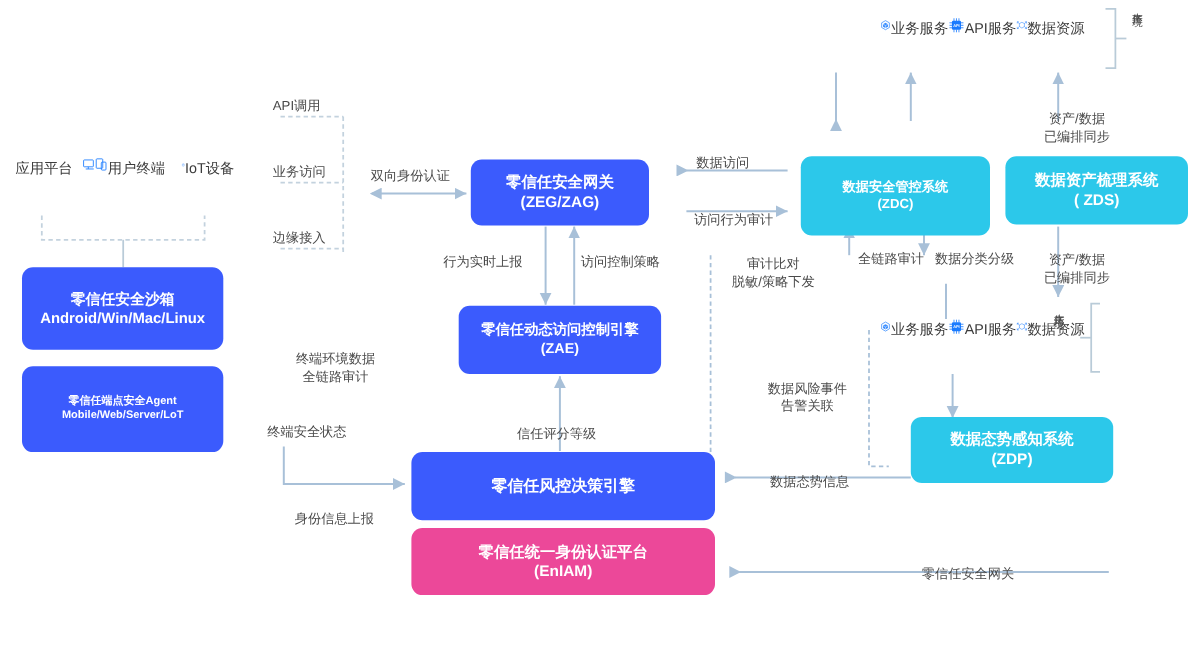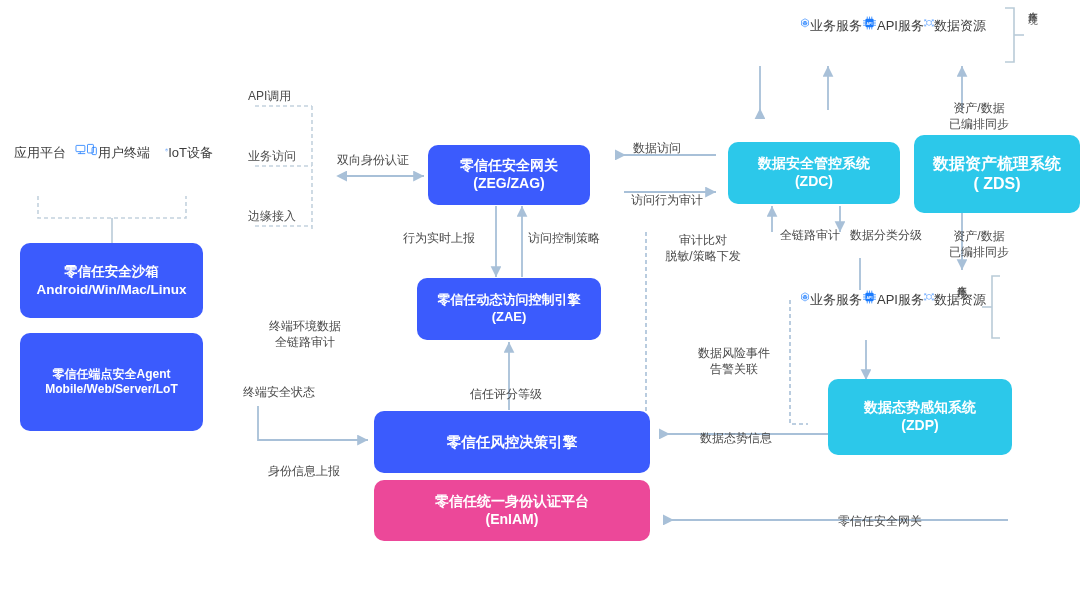--- a/index.html
+++ b/index.html
@@ -181,21 +181,21 @@
       <path d="M3,6 L3,13 M3,6 L10,6 M41,6 L41,13 M41,6 L34,6 M3,33 L3,26 M3,33 L10,33 M41,33 L41,26 M41,33 L34,33" stroke="#1a7bff" stroke-width="2" fill="none"></path>
     </svg>
     <span class="iconlbl">数据资源</span>
   </div>
 
   <div class="node blue" style="left:20px;top:243px;width:183px;height:75px;font-size:13.5px;">
     <span class="ln">零信任安全沙箱</span>
     <span class="ln wrap">Android/Win/Mac/Linux</span>
   </div>
 
-  <div class="node blue" style="left:20px;top:333px;width:183px;height:98px;font-size:12px;">
+  <div class="node blue" style="left:20px;top:333px;width:183px;height:78px;font-size:10px;">
     <span class="ln">零信任端点安全Agent</span>
     <span class="ln wrap">Mobile/Web/Server/LoT</span>
   </div>
 
   <div class="node blue" style="left:428px;top:145px;width:162px;height:60px;font-size:14px;">
     <span class="ln">零信任安全网关</span>
     <span class="ln">(ZEG/ZAG)</span>
   </div>
 
   <div class="node blue" style="left:417px;top:278px;width:184px;height:62px;font-size:13px;">
@@ -205,31 +205,31 @@
 
   <div class="node blue" style="left:374px;top:411px;width:276px;height:62px;font-size:14.5px;">
     <span class="ln">零信任风控决策引擎</span>
   </div>
 
   <div class="node orange" style="left:374px;top:480px;width:276px;height:61px;font-size:14px;">
     <span class="ln">零信任统一身份认证平台</span>
     <span class="ln">(EnIAM)</span>
   </div>
 
-  <div class="node cyan" style="left:728px;top:142px;width:172px;height:62px;font-size:14px;">
+  <div class="node cyan" style="left:728px;top:142px;width:172px;height:72px;font-size:12px;">
     <span class="ln">数据安全管控系统</span>
     <span class="ln">(ZDC)</span>
   </div>
 
-  <div class="node cyan" style="left:914px;top:135px;width:166px;height:78px;font-size:16px;">
+  <div class="node cyan" style="left:914px;top:142px;width:166px;height:62px;font-size:14px;">
     <span class="ln">数据资产梳理系统</span>
     <span class="ln">( ZDS)</span>
   </div>
 
-  <div class="node cyan" style="left:828px;top:379px;width:184px;height:76px;font-size:14px;">
+  <div class="node cyan" style="left:828px;top:379px;width:184px;height:60px;font-size:14px;">
     <span class="ln">数据态势感知系统</span>
     <span class="ln">(ZDP)</span>
   </div>
 
   <div class="cap" style="left:248px;top:88px;">API调用</div>
   <div class="cap" style="left:248px;top:148px;">业务访问</div>
   <div class="cap" style="left:248px;top:208px;">边缘接入</div>
   <div class="cap" style="left:337px;top:152px;">双向身份认证</div>
 
   <div class="cap" style="left:403px;top:230px;">行为实时上报</div>

